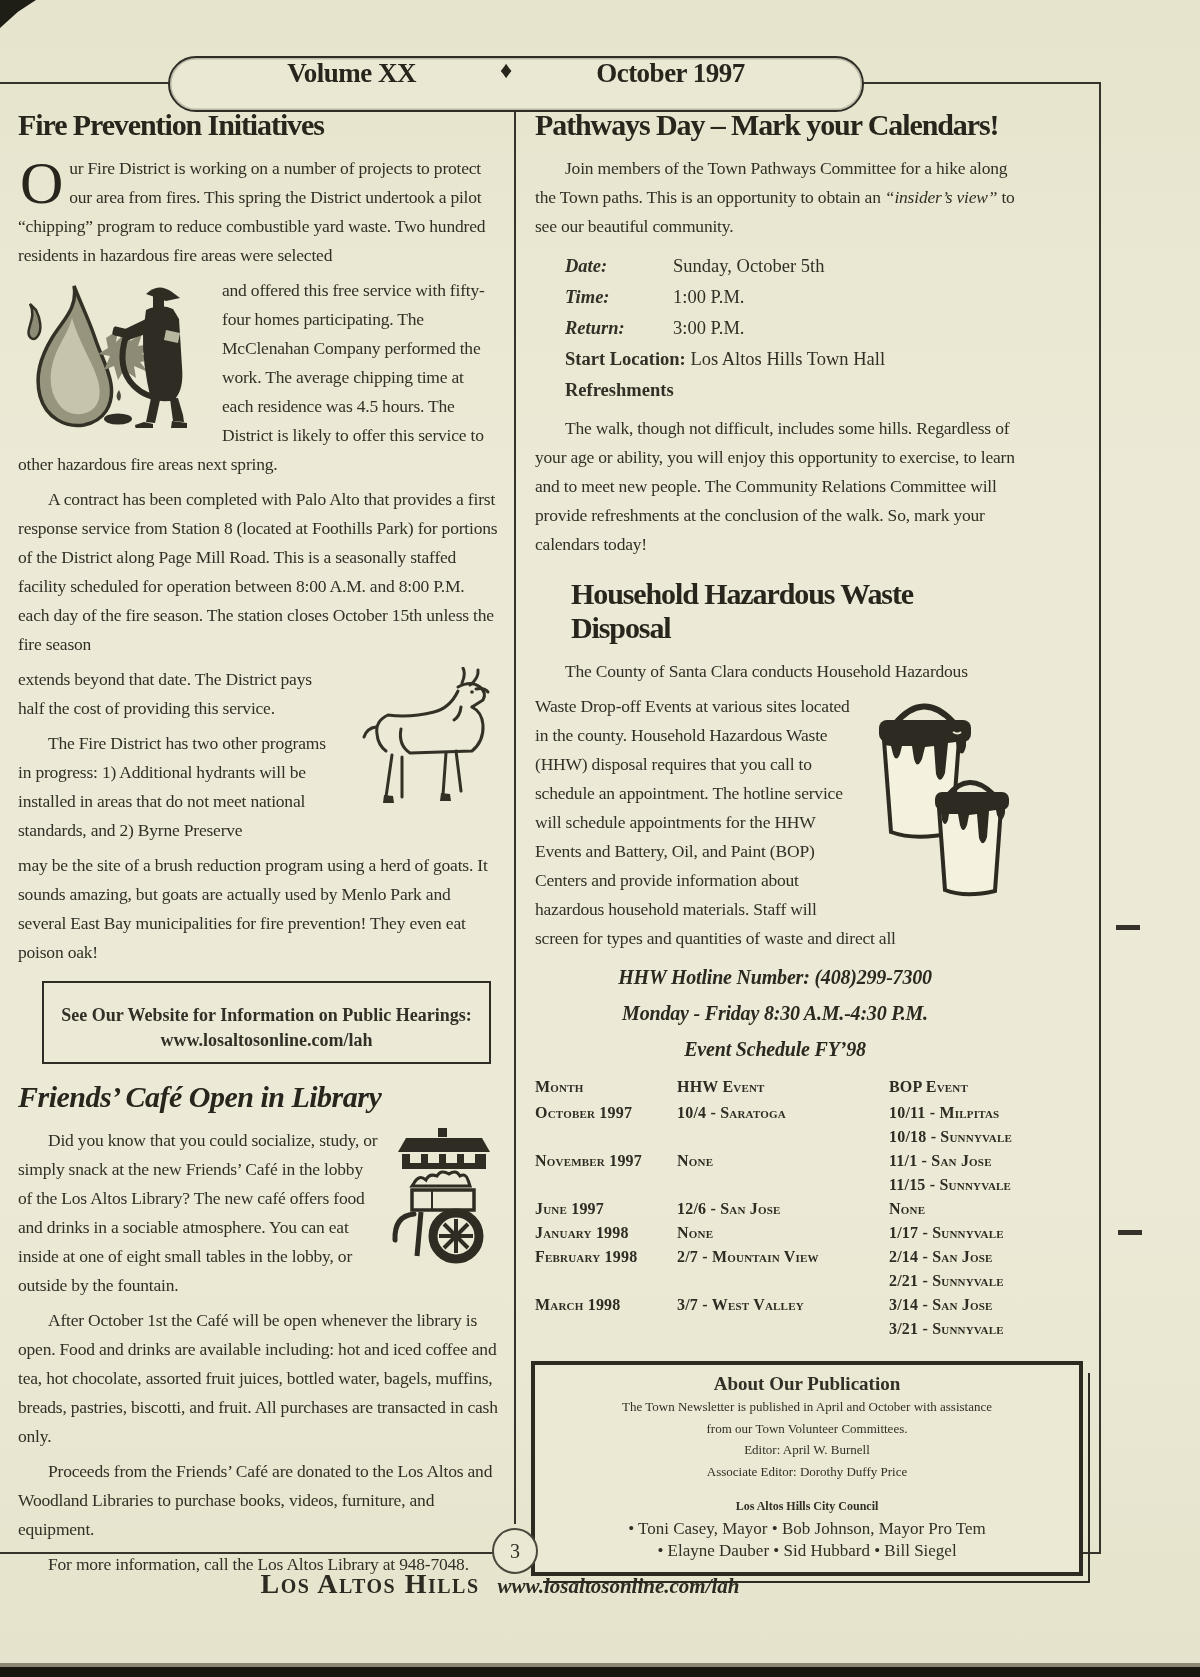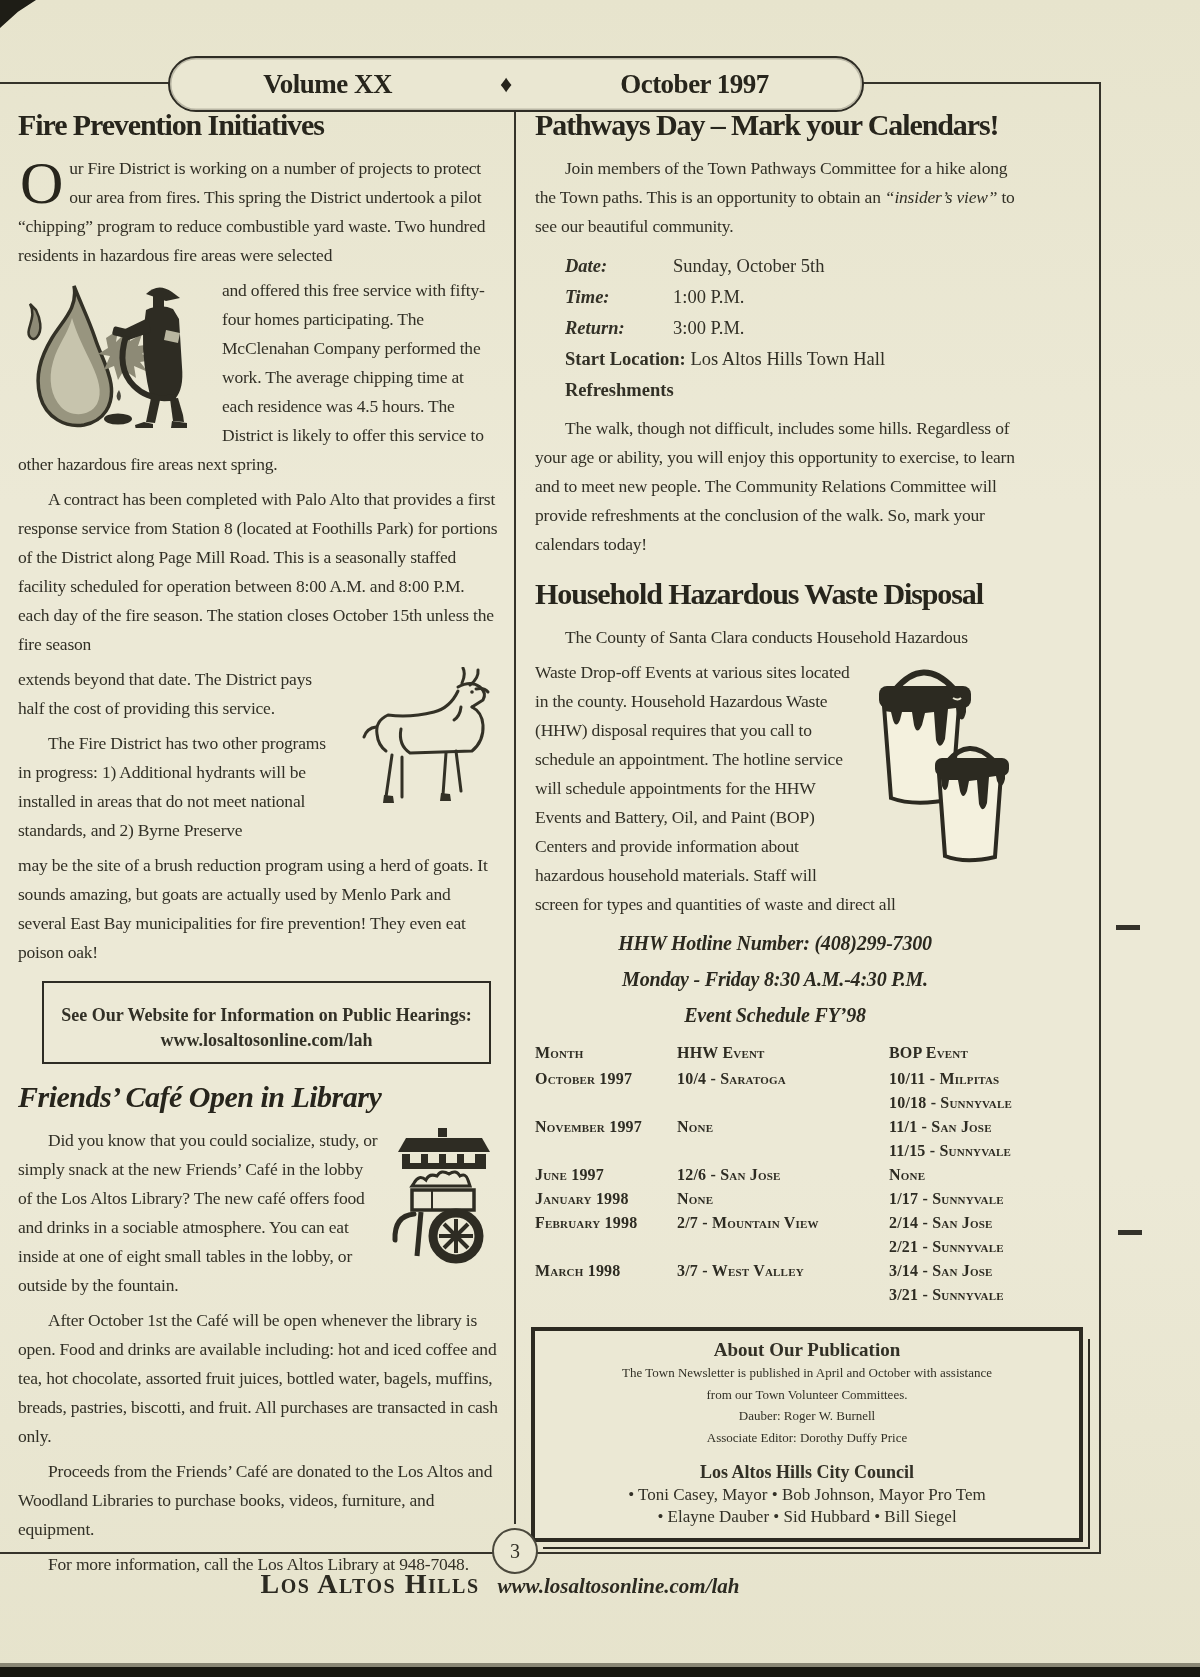--- a/index.html
+++ b/index.html
@@ -5,22 +5,22 @@
   html,body{margin:0;padding:0;background:#8e8b7a;}
   .page{position:relative;width:1200px;height:1677px;margin:0 auto;overflow:hidden;
         background:#eae7d2;
         background:linear-gradient(180deg,#e7e4cd 0%,#ece9d6 30%,#ece9d6 70%,#e6e3cc 100%);
         font-family:"Liberation Serif","DejaVu Serif",serif;color:#323026;}
 
   
   .frame{position:absolute;left:-4px;top:82px;width:1103px;height:1468px;
          border:2.5px solid #35332a;border-left:none;}
   .banner{position:absolute;left:168px;top:56px;width:692px;height:52px;background:#eae7d2;
-          border:2.5px solid #2e2c24;border-radius:30px;display:flex;align-items:center;
-          justify-content:center;gap:108px;z-index:5;box-shadow:inset 0 0 0 1.5px rgba(46,44,36,.25);}
+          border:2.5px solid #2e2c24;border-radius:30px;display:flex;
+          justify-content:center;gap:84px;z-index:5;box-shadow:inset 0 0 0 1.5px rgba(46,44,36,.25);}
   .banner .btxt{font-size:27px;font-weight:bold;letter-spacing:-0.5px;color:#27251c;}
   .banner .diamond{font-size:24px;color:#27251c;line-height:1;}
   .divider{position:absolute;left:514px;top:112px;width:2px;height:1412px;background:#35332a;}
   .pagenum{position:absolute;left:492px;top:1528px;width:42px;height:42px;border:2px solid #4a483c;
            border-radius:50%;background:#eae7d2;display:flex;align-items:center;justify-content:center;
            font-size:20px;z-index:6;}
   .footer{position:absolute;top:1568px;left:0;width:1000px;text-align:center;white-space:nowrap;}
   .footer .town{font-variant:small-caps;font-weight:bold;font-size:28px;letter-spacing:1.5px;color:#2c2a21;}
   .footer .url{font-style:italic;font-weight:bold;font-size:21px;margin-left:14px;color:#2c2a21;}
 
@@ -69,21 +69,21 @@
   .shead{margin-bottom:2px;}
   .bop-line:empty{display:none;}
 
   
   .about-box{position:relative;margin:20px 0 0 -4px;border:4px solid #2c2a21;background:#ebe8d4;
              padding:7px 10px 10px;text-align:center;}
   .about-box::after{content:"";position:absolute;left:8px;top:8px;right:-11px;bottom:-11px;
                     border-right:2.5px solid #2c2a21;border-bottom:2.5px solid #2c2a21;pointer-events:none;}
   .about-title{font-weight:bold;font-size:19px;line-height:24px;}
   .about-line{font-size:13px;line-height:21.5px;}
-  .council-title{font-weight:bold;font-size:18px;line-height:24px;margin-top:12px;}
+  .council-title{font-weight:bold;font-size:12px;line-height:24px;margin-top:12px;}
   .council-line{font-size:17px;line-height:22px;}
 </style>
 </head>
 <body>
 
 <div class="page">
 
   <div class="corner-artifact"></div>
   <div class="frame"></div>
 
@@ -195,21 +195,21 @@
     <div class="details tx">
       <div><span class="lblw">Date:</span><span>Sunday, October 5th</span></div>
       <div><span class="lblw">Time:</span><span>1:00 P.M.</span></div>
       <div><span class="lblw">Return:</span><span>3:00 P.M.</span></div>
       <div><span class="lbl">Start Location:</span><span> Los Altos Hills Town Hall</span></div>
       <div><span class="lbl">Refreshments</span></div>
     </div>
 
     <p class="para ind tx">The walk, though not difficult, includes some hills. Regardless of your age or ability, you will enjoy this opportunity to exercise, to learn and to meet new people. The Community Relations Committee will provide refreshments at the conclusion of the walk. So, mark your calendars today!</p>
 
-    <div class="headline tx" style="margin-top:18px;">Household Hazardous Waste Disposal</div>
+    <div class="headline tx" style="margin-top:18px;margin-left:36px;">Household Hazardous Waste Disposal</div>
 
     <p class="para ind tx">The County of Santa Clara conducts Household Hazardous</p>
 
     <div class="flow tx">
       <svg class="art-right" width="146" height="205" viewBox="0 0 146 205">
         <path d="M26 30 q28 -34 58 -2" fill="none" stroke="#2c2a21" stroke-width="6"></path>
         <rect x="10" y="26" width="92" height="22" rx="8" fill="#2c2a21"></rect>
         <path d="M15 46 l7 92 q24 9 61 1 l7 -93 z" fill="#f4f1de" stroke="#2c2a21" stroke-width="4"></path>
         <path d="M15 46 h82 v6 q-3 14 -9 2 l-1 -6 -8 1 -3 30 q-5 13 -9 1 l-2 -28 -9 1 -3 12 q-5 11 -8 0 l-2 -13 -10 0 -2 8 q-4 9 -7 0 l-2 -8 -7 -1 z" fill="#2c2a21"></path>
         <path d="M84 38 q5 3 8 0" stroke="#eae7d2" stroke-width="2" fill="none"></path>
@@ -281,21 +281,21 @@
           <div class="bop-line">3/14 - San Jose</div>
           <div class="bop-line">3/21 - Sunnyvale</div>
         </div>
       </div>
     </div>
 
     <div class="about-box">
       <div class="about-title">About Our Publication</div>
       <div class="about-line">The Town Newsletter is published in April and October with assistance</div>
       <div class="about-line">from our Town Volunteer Committees.</div>
-      <div class="about-line">Dauber: Roger W. Burnell</div>
+      <div class="about-line">Editor: April W. Burnell</div>
       <div class="about-line">Associate Editor: Dorothy Duffy Price</div>
       <div class="council-title">Los Altos Hills City Council</div>
       <div class="council-line">• Toni Casey, Mayor • Bob Johnson, Mayor Pro Tem</div>
       <div class="council-line">• Elayne Dauber • Sid Hubbard • Bill Siegel</div>
     </div>
   </div>
 
   <div class="pagenum">
     <span>3</span>
   </div>

